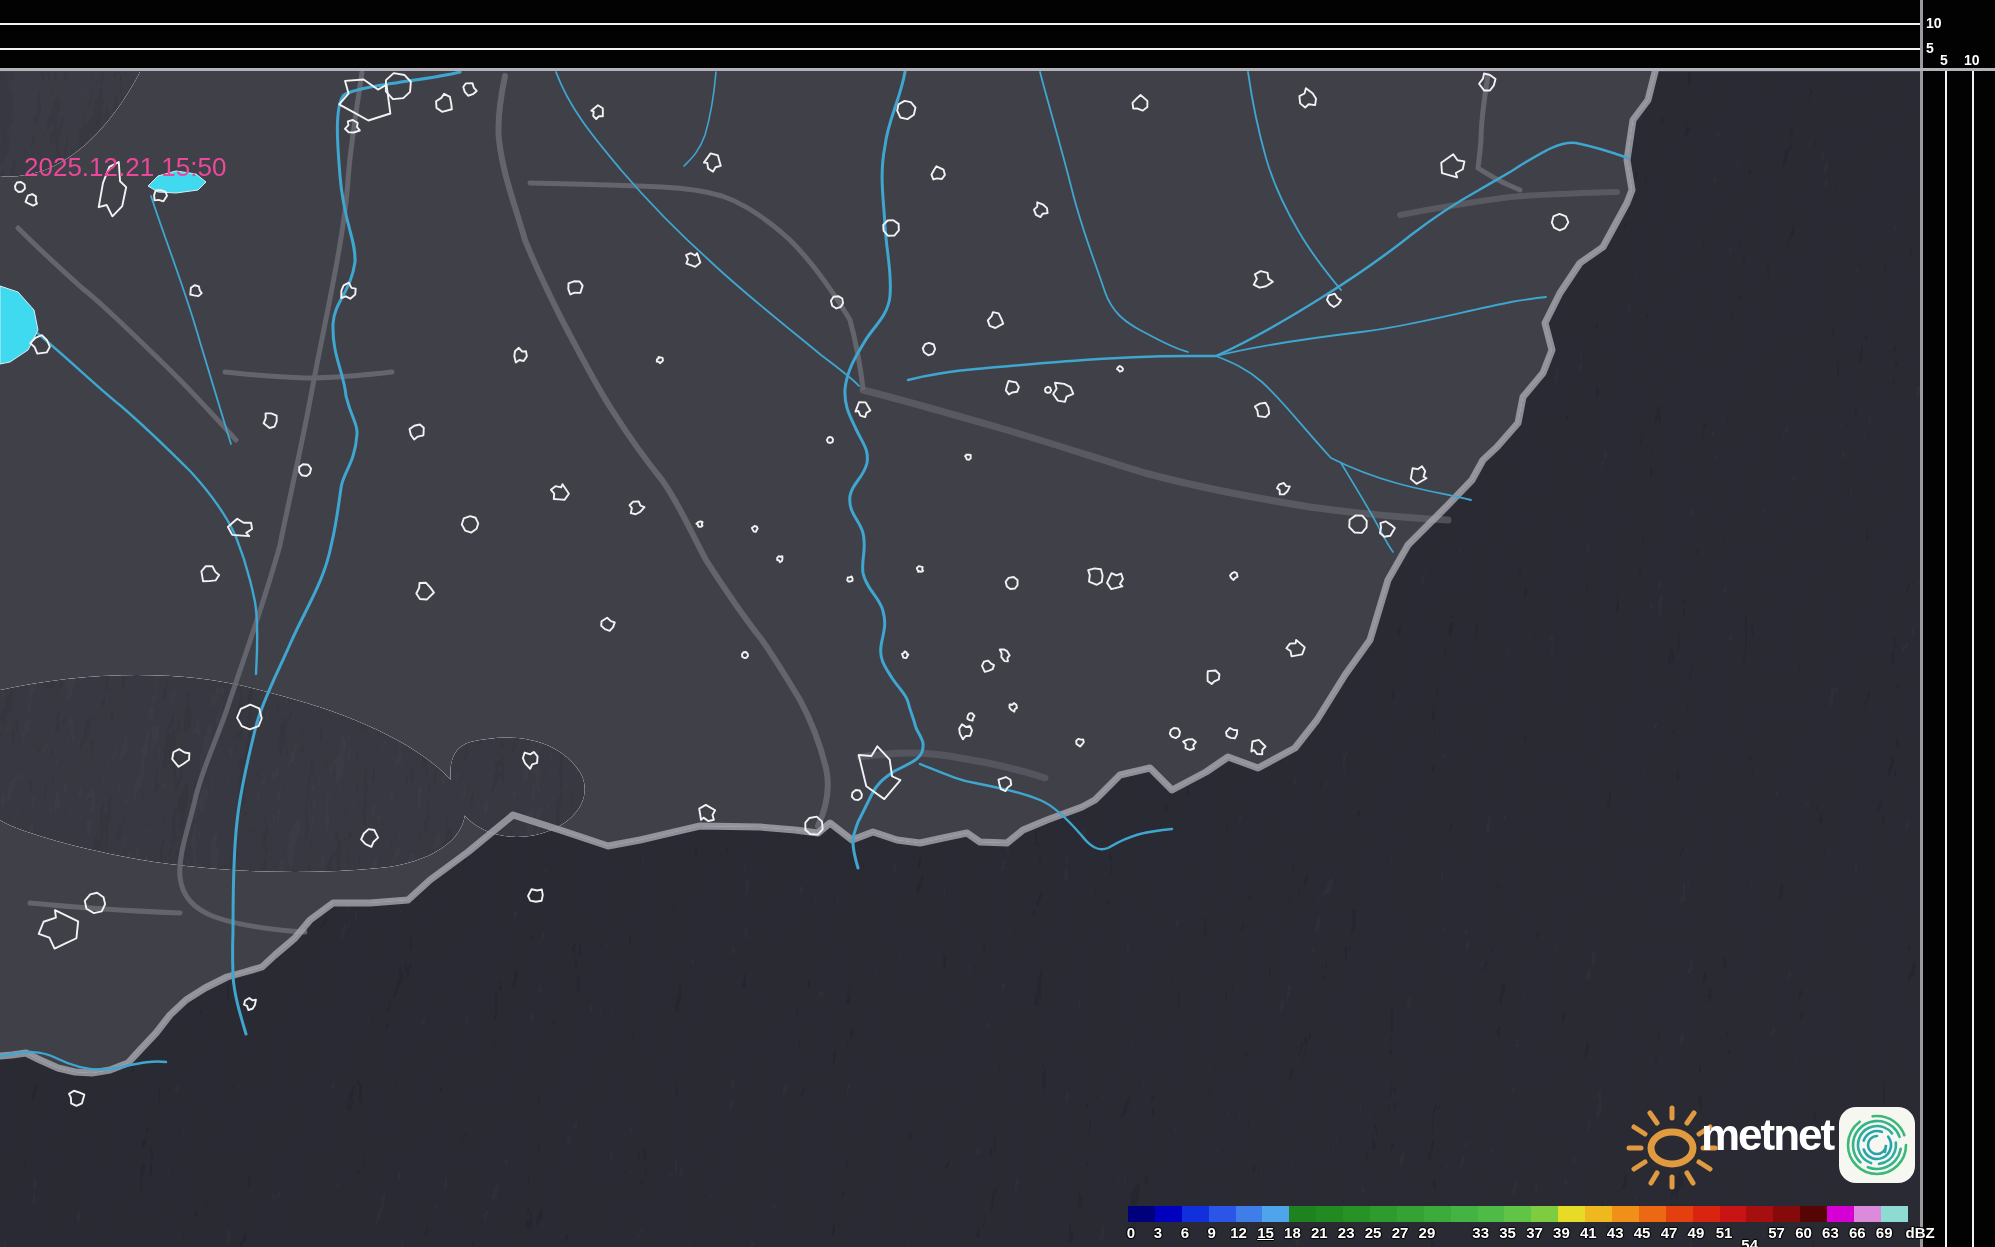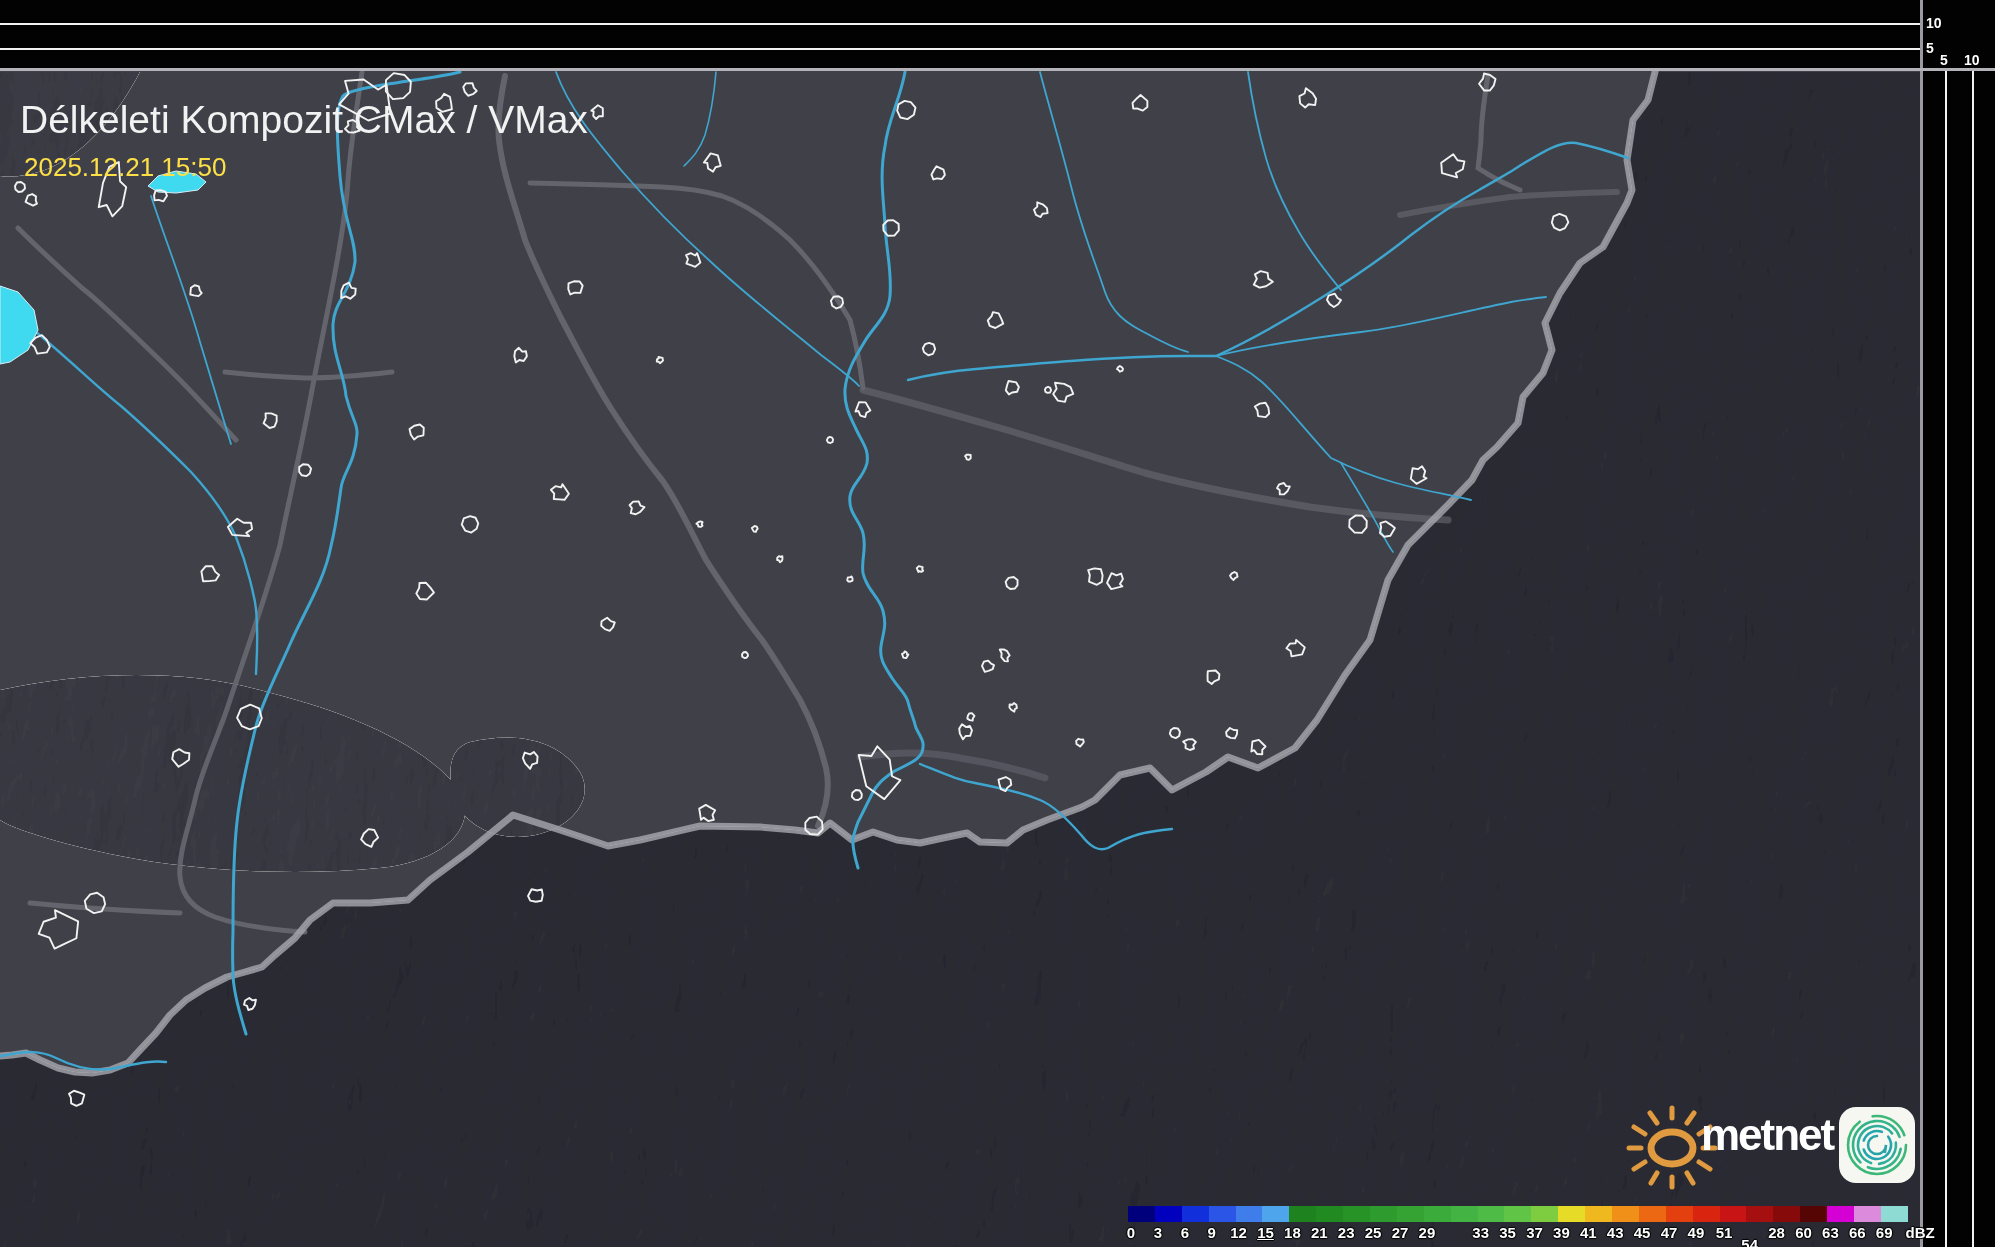--- a/index.html
+++ b/index.html
@@ -12,21 +12,21 @@
   .gridline-h{position:absolute;left:0;width:1920px;height:2px;background:#f2f2f2;}
   .gridline-v{position:absolute;width:2px;background:#f2f2f2;}
   .sep-v{position:absolute;left:1920px;top:0;width:3px;height:1247px;background:#9a9aa0;}
   .sep-h{position:absolute;left:0;top:68px;width:1995px;height:3px;background:#b2b2b8;}
   .axis-label{position:absolute;color:#fff;font-size:14px;font-weight:bold;line-height:14px;}
   
   #map-holder{position:absolute;left:0;top:71px;width:1920px;height:1176px;overflow:hidden;}
   
   #title{position:absolute;left:20px;top:98px;color:#f2f2f2;font-size:39px;font-weight:400;
          letter-spacing:0px;white-space:nowrap;}
-  #timestamp{position:absolute;left:24px;top:152px;color:#fde047;font-size:26px;font-weight:400;}
+  #timestamp{position:absolute;left:24px;top:152px;color:#ec4899;font-size:26px;font-weight:400;}
   
   #legend{position:absolute;left:1128px;top:1206px;width:810px;height:40px;}
   #legend-bar{position:absolute;left:0;top:0;height:16px;display:flex;}
   .legend-cell{width:26.9px;height:16px;}
   .legend-num{position:absolute;top:18px;transform:translateX(-50%);color:#fff;font-size:15px;
       font-weight:bold;text-shadow:-1px 0 1px #000,1px 0 1px #000,0 -1px 1px #000,0 1px 1px #000;}
   #legend-unit{position:absolute;top:18px;transform:translateX(-50%);color:#fff;font-size:15px;
       font-weight:bold;text-shadow:-1px 0 1px #000,1px 0 1px #000,0 -1px 1px #000,0 1px 1px #000;}
   
   #logo{position:absolute;left:1625px;top:1096px;width:300px;height:100px;}
@@ -266,21 +266,20 @@
   <div class="gridline-v" style="left:1945px;top:71px;height:1176px"></div>
   <div class="gridline-v" style="left:1972px;top:71px;height:1176px"></div>
   <div class="sep-v"></div>
   <div class="sep-h"></div>
 
   <div class="axis-label" style="left:1926px;top:16px">10</div>
   <div class="axis-label" style="left:1926px;top:41px">5</div>
   <div class="axis-label" style="left:1940px;top:53px">5</div>
   <div class="axis-label" style="left:1964px;top:53px">10</div>
 
-  <div id="title">Délkeleti Kompozit CMax / VMax</div>
   <div id="timestamp">2025.12.21 15:50</div>
 
   <div id="legend">
     <div id="legend-bar">
         <div class="legend-cell" style="background: rgb(0, 0, 125);"></div>
         <div class="legend-cell" style="background: rgb(0, 0, 190);"></div>
         <div class="legend-cell" style="background: rgb(17, 48, 220);"></div>
         <div class="legend-cell" style="background: rgb(43, 85, 230);"></div>
         <div class="legend-cell" style="background: rgb(63, 126, 234);"></div>
         <div class="legend-cell" style="background: rgb(79, 165, 236);"></div>
@@ -326,21 +325,21 @@
         <div class="legend-num" style="left: 379.6px;">35</div>
         <div class="legend-num" style="left: 406.5px;">37</div>
         <div class="legend-num" style="left: 433.4px;">39</div>
         <div class="legend-num" style="left: 460.3px;">41</div>
         <div class="legend-num" style="left: 487.2px;">43</div>
         <div class="legend-num" style="left: 514.1px;">45</div>
         <div class="legend-num" style="left: 541px;">47</div>
         <div class="legend-num" style="left: 567.9px;">49</div>
         <div class="legend-num" style="left: 596px;">51</div>
         <div class="legend-num" style="left: 621.7px; margin-top: 12px;">54</div>
-        <div class="legend-num" style="left: 648.6px;">28</div>
+        <div class="legend-num" style="left: 648.6px;">57</div>
         <div class="legend-num" style="left: 675.5px;">60</div>
         <div class="legend-num" style="left: 702.4px;">63</div>
         <div class="legend-num" style="left: 729.3px;">66</div>
         <div class="legend-num" style="left: 756.2px;">69</div>
       </div>
     <div id="legend-unit" style="left: 792.1px;">dBZ</div>
   </div>
 
   <svg id="logo" viewBox="0 0 300 100">
     <g id="sun" stroke="#E09A40" fill="none" stroke-linecap="round">

